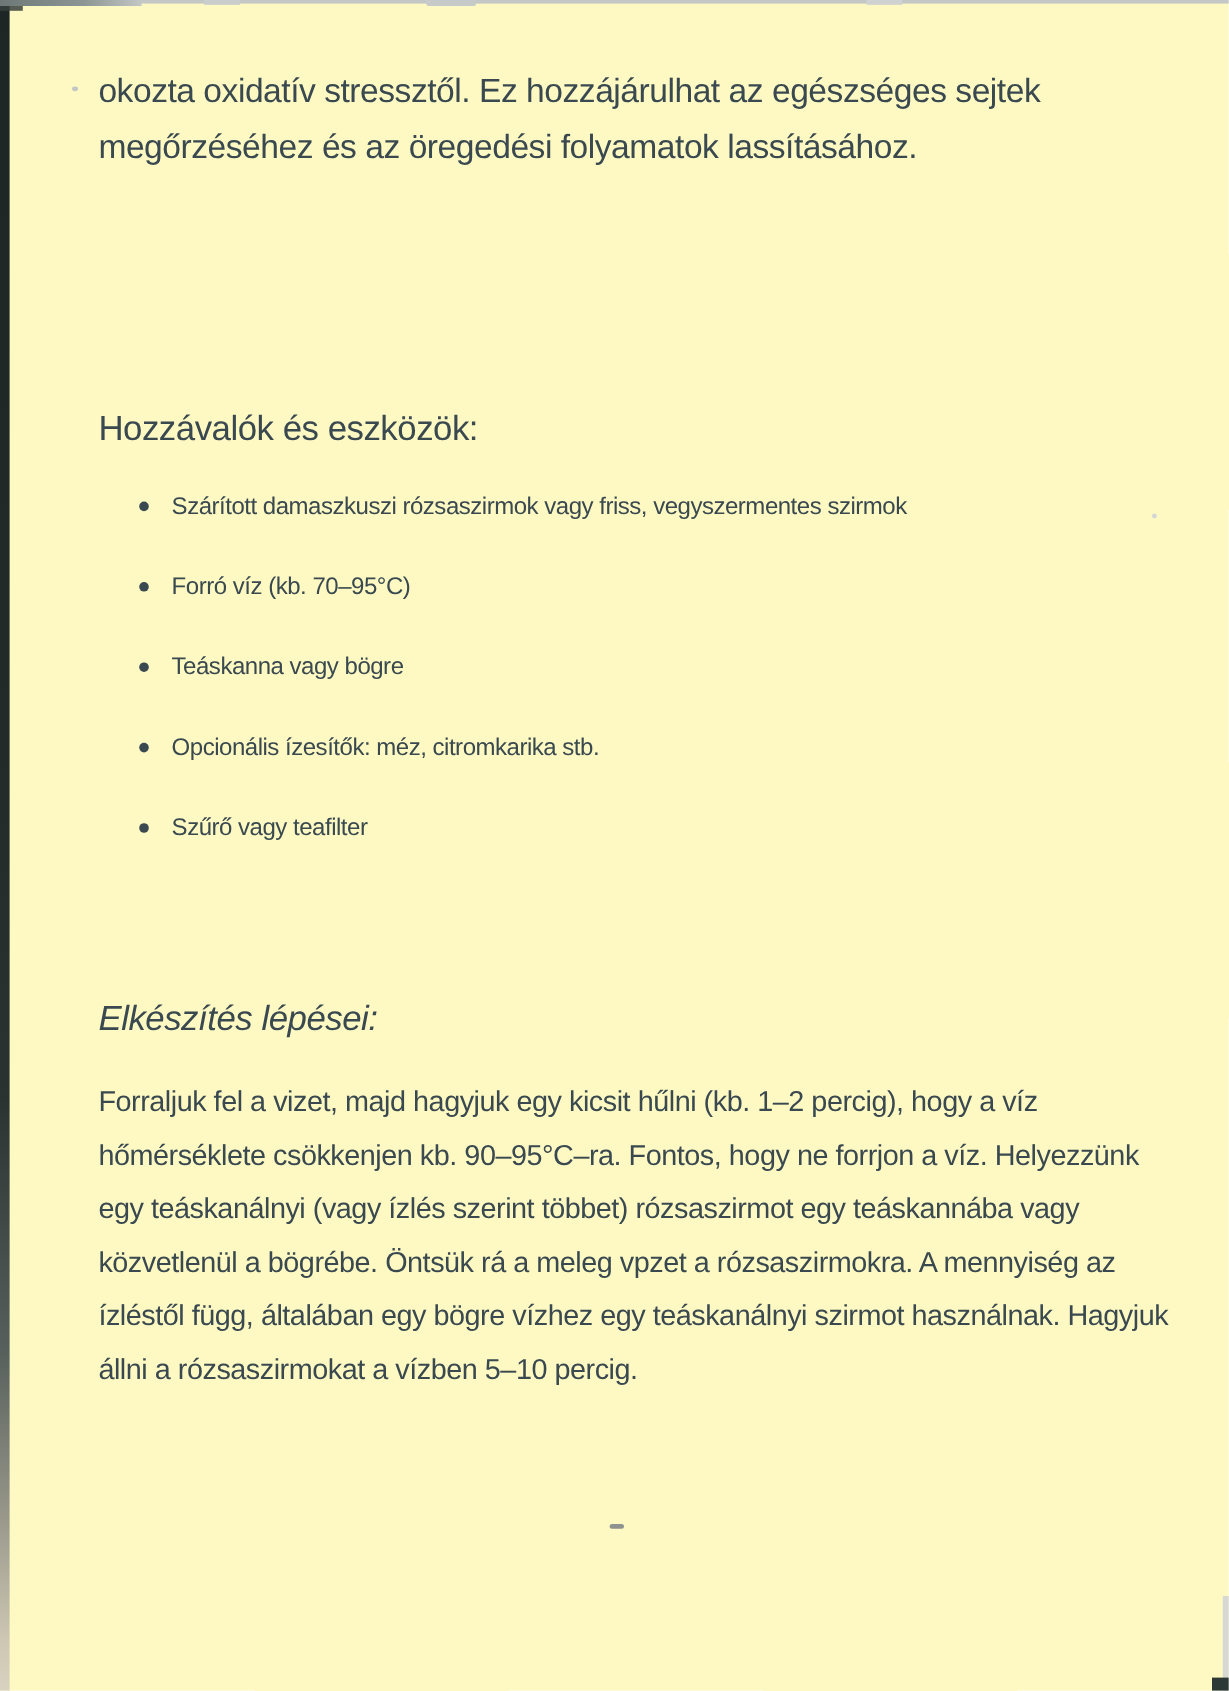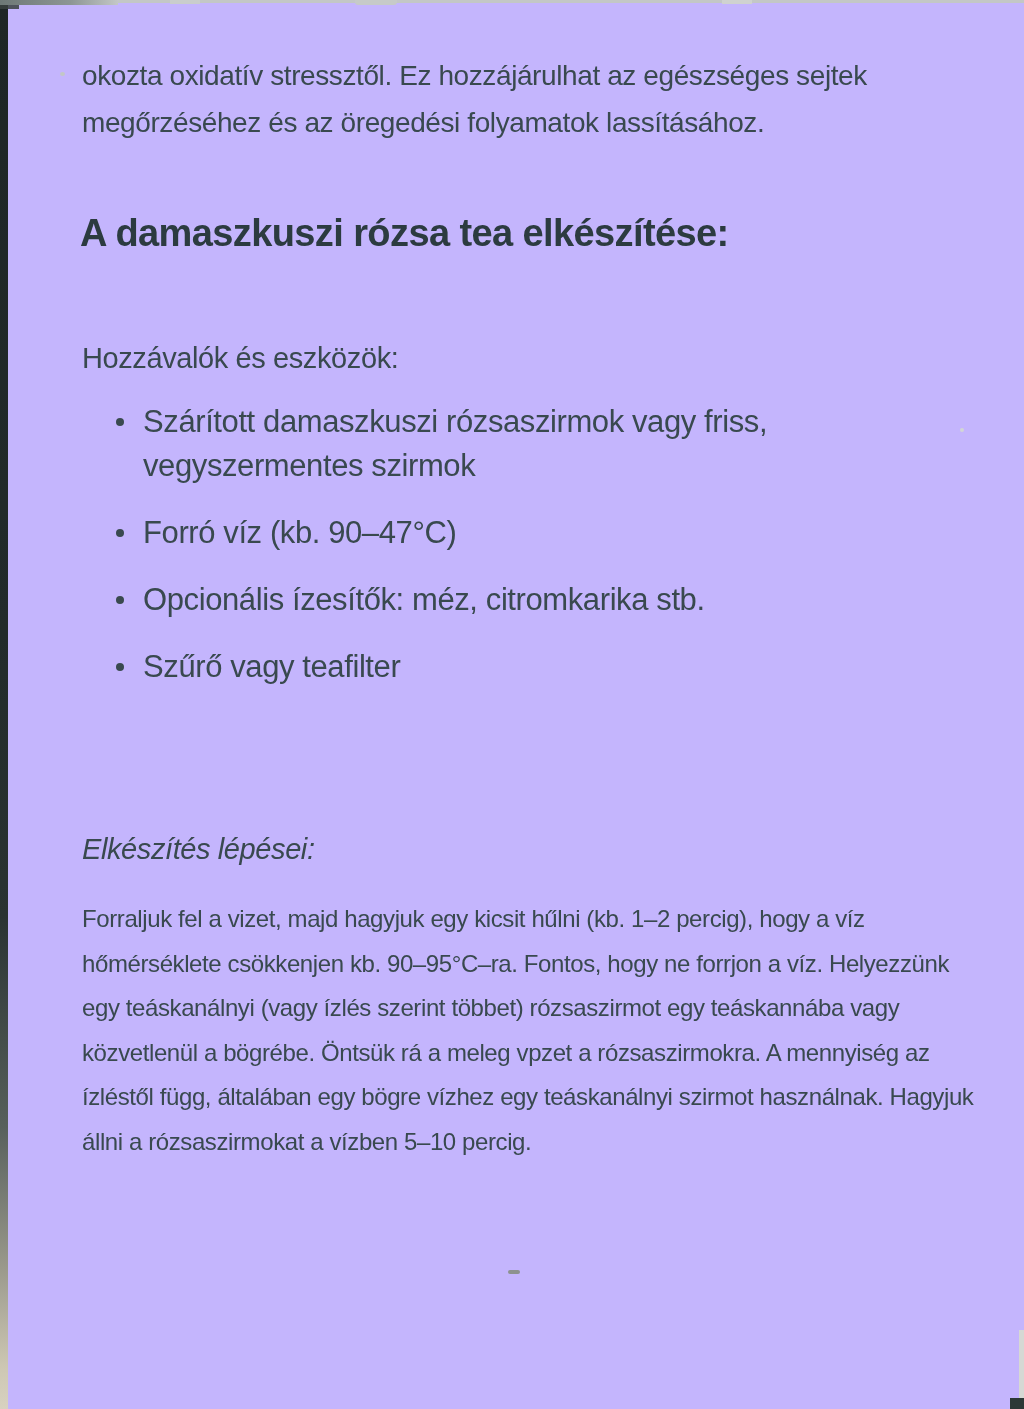--- a/index.html
+++ b/index.html
@@ -8,21 +8,21 @@
     width: 1024px;
     height: 1409px;
     background: #ffffff;
     overflow: hidden;
     font-family: "Liberation Sans", sans-serif;
   }
   .page {
     position: relative;
     width: 1024px;
     height: 1409px;
-    background: #c4b5fd;
+    background: #fef9c3;
   }
   
   .intro {
     position: absolute;
     top: 52px;
     left: 82px;
     width: 885px;
     margin: 0;
     font-size: 28px;
     line-height: 47px;
@@ -50,21 +50,21 @@
   .ingredients-label { top: 342px; }
   .steps-label { top: 833px; font-style: italic; }
   .ingredients {
     position: absolute;
     top: 400px;
     left: 143px;
     width: 760px;
     margin: 0;
     padding: 0;
     list-style: none;
-    font-size: 31px;
+    font-size: 20px;
     line-height: 44px;
     letter-spacing: -0.4px;
     color: #39494f;
   }
   .ingredients li {
     position: relative;
     margin: 0 0 23px 0;
   }
   .ingredients li .bullet {
     position: absolute;
@@ -120,32 +120,35 @@
   .right-strip { left: 1019px; top: 1330px; width: 5px; height: 79px; background: #d6d8d4; }
   .corner-mark { left: 1010px; top: 1398px; width: 14px; height: 11px; background: #2c3836; }
 </style>
 </head>
 <body>
 
 <div class="page">
 
   <p class="intro">okozta oxidatív stressztől. Ez hozzájárulhat az egészséges sejtek megőrzéséhez és az öregedési folyamatok lassításához.</p>
 
-  <h1 class="heading">A damaszkuszi rózsa tea elkészítése:</h1>
 
   <p class="label ingredients-label">Hozzávalók és eszközök:</p>
 
   <ul class="ingredients">
     <li>
       <span class="bullet"></span>
       <span>Szárított damaszkuszi rózsaszirmok vagy friss, vegyszermentes szirmok</span>
     </li>
     <li>
       <span class="bullet"></span>
-      <span>Forró víz (kb. 90–47°C)</span>
+      <span>Forró víz (kb. 70–95°C)</span>
+    </li>
+    <li>
+      <span class="bullet"></span>
+      <span>Teáskanna vagy bögre</span>
     </li>
     <li>
       <span class="bullet"></span>
       <span>Opcionális ízesítők: méz, citromkarika stb.</span>
     </li>
     <li>
       <span class="bullet"></span>
       <span>Szűrő vagy teafilter</span>
     </li>
   </ul>

